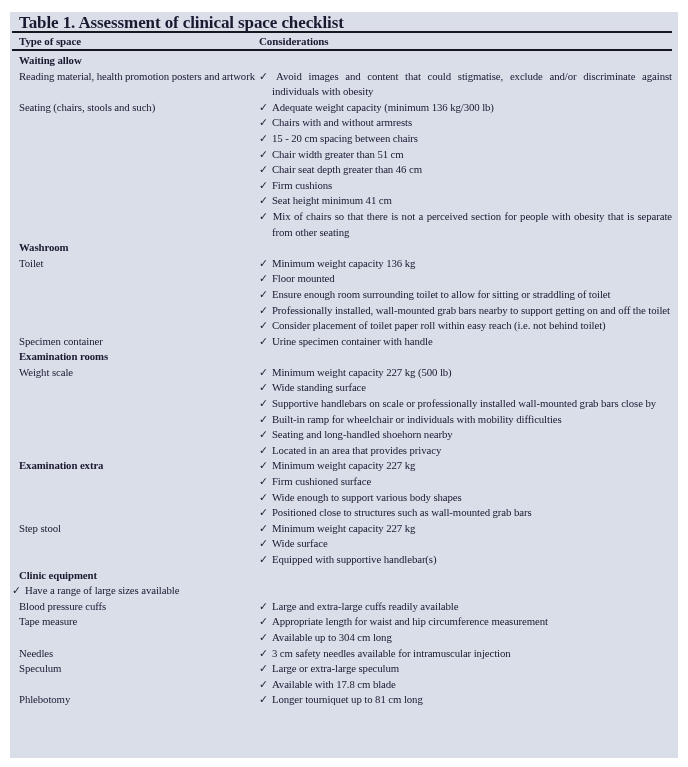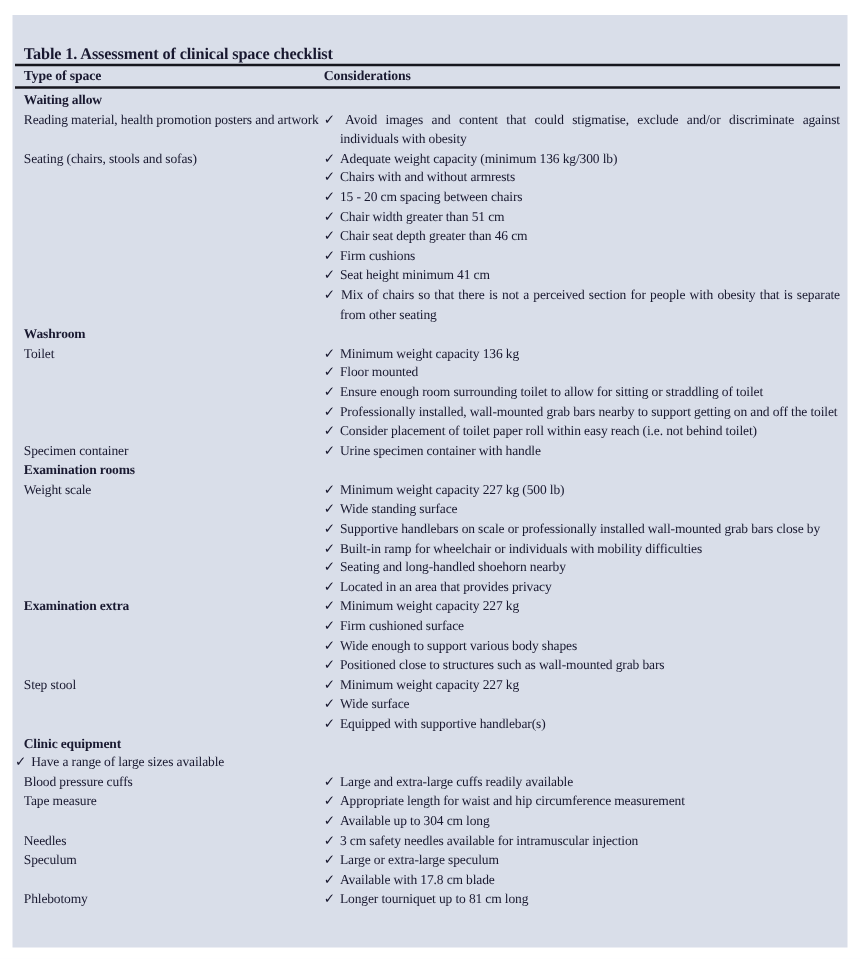--- a/index.html
+++ b/index.html
@@ -8,22 +8,22 @@
     background: var(--page_bg, #ffffff);
     font-family: "Liberation Serif", "DejaVu Serif", serif;
     color: var(--text, #191930);
   }
   .panel {
     position: absolute; left: 10px; top: 12px; width: 668px; height: 746px;
     background: var(--panel_bg, #d9dee9);
     box-sizing: border-box; padding: 2px 6px 8px 2px; overflow: hidden;
   }
   .title {
-    font-weight: bold; font-size: 13px; line-height: 17px;
-    padding-left: 7px; letter-spacing: -0.1px; margin-top: 20px;
+    font-weight: bold; font-size: 17px; line-height: 17px;
+    padding-left: 7px; letter-spacing: -0.1px;
   }
   .rule { border: none; border-top: 2px solid var(--rule, #16161e); margin: 0; }
   .head-row {
     display: flex; font-weight: bold; font-size: 11px; line-height: 16px;
     letter-spacing: -0.1px;
   }
   .cell-left { width: 247px; flex: none; box-sizing: border-box; padding-left: 7px; }
   .cell-right { flex: 1 1 auto; min-width: 0; }
   .tbody {
     font-size: 10.8px; line-height: 15.6px; letter-spacing: -0.1px; padding-top: 2px;
@@ -54,21 +54,21 @@
       <div class="section-heading">Waiting allow</div>
 
       <div class="row">
         <div class="cell-left">Reading material, health promotion posters and artwork</div>
         <div class="cell-right">
           <div class="check-item"><span class="check">✓</span><span>Avoid images and content that could stigmatise, exclude and/or discriminate against individuals with obesity</span></div>
         </div>
       </div>
 
       <div class="row">
-        <div class="cell-left">Seating (chairs, stools and sofas)</div>
+        <div class="cell-left">Seating (chairs, stools and such)</div>
         <div class="cell-right">
           <div class="check-item"><span class="check">✓</span><span>Adequate weight capacity (minimum 136 kg/300 lb)</span></div>
           <div class="check-item"><span class="check">✓</span><span>Chairs with and without armrests</span></div>
           <div class="check-item"><span class="check">✓</span><span>15 - 20 cm spacing between chairs</span></div>
           <div class="check-item"><span class="check">✓</span><span>Chair width greater than 51 cm</span></div>
           <div class="check-item"><span class="check">✓</span><span>Chair seat depth greater than 46 cm</span></div>
           <div class="check-item"><span class="check">✓</span><span>Firm cushions</span></div>
           <div class="check-item"><span class="check">✓</span><span>Seat height minimum 41 cm</span></div>
           <div class="check-item"><span class="check">✓</span><span>Mix of chairs so that there is not a perceived section for people with obesity that is separate from other seating</span></div>
         </div>

